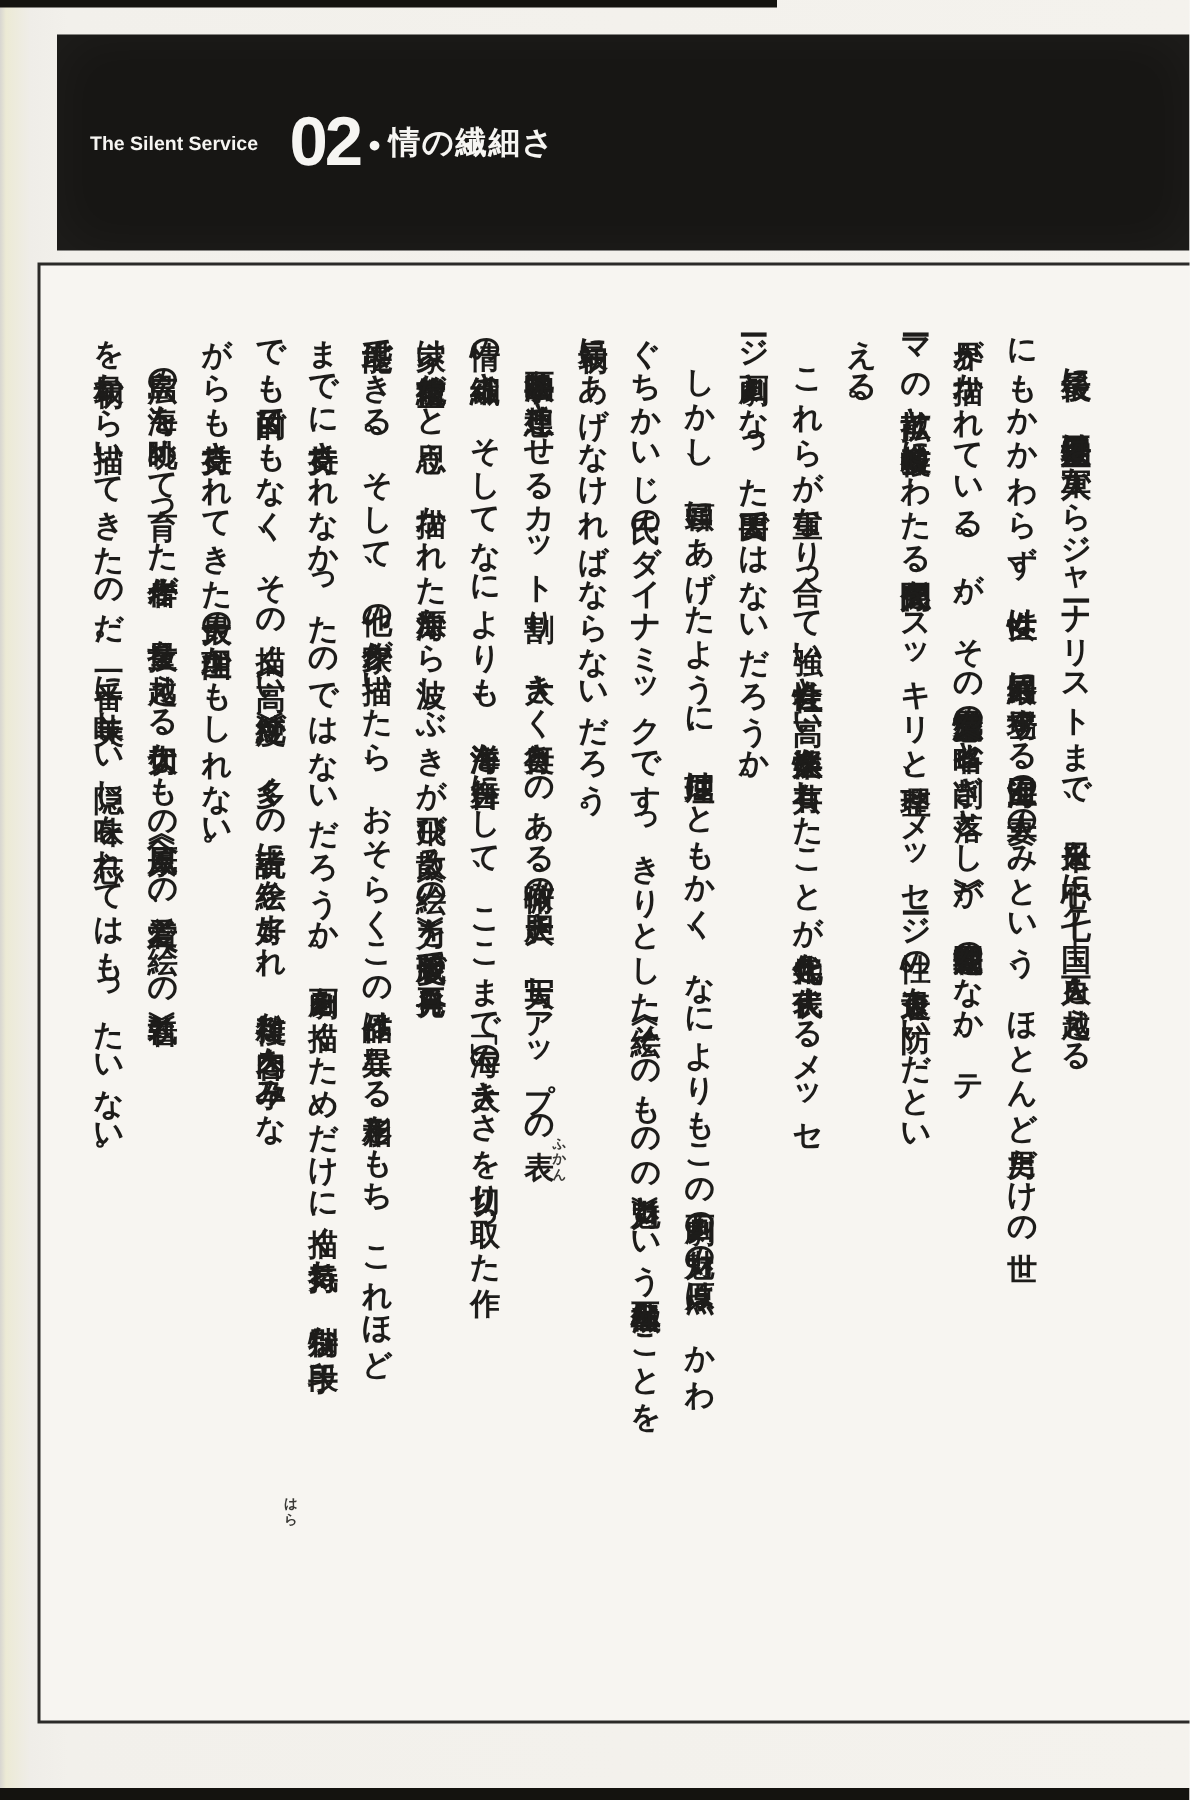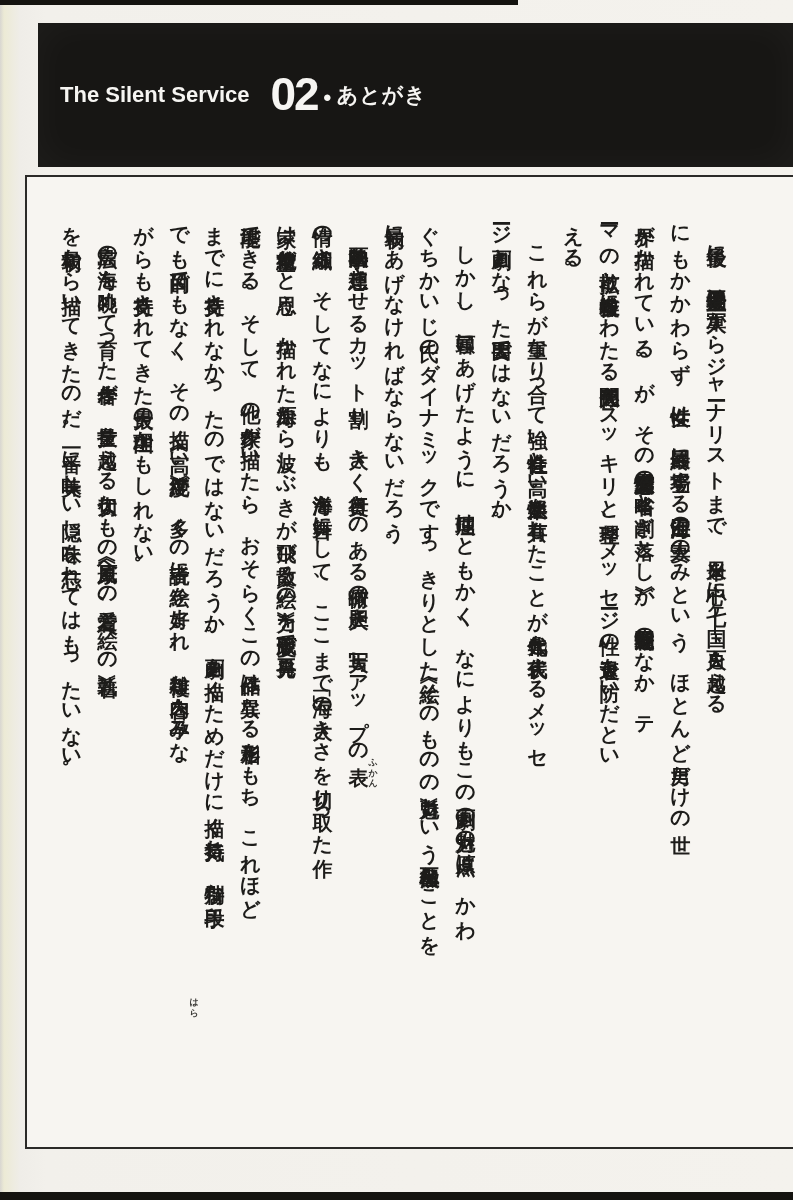--- a/index.html
+++ b/index.html
@@ -28,21 +28,21 @@
     position: absolute; left: 38px; top: 23px; right: 0; height: 144px;
     background: #171614;
     box-shadow: inset 0 0 40px rgba(255,255,255,0.04);
   }
   .header-inner {
     position: absolute; left: 22px; top: 0; height: 144px;
     display: flex; align-items: center; gap: 5px;
     color: #f6f5f2;
   }
   .series {
-    font-size: 22px; font-weight: bold; letter-spacing: 0px;
+    font-size: 13px; font-weight: bold; letter-spacing: 0px;
     white-space: nowrap;
     text-align: right;
   }
   .volume {
     font-size: 46px; font-weight: bold; letter-spacing: -2px;
     line-height: 1; margin-left: 16px; margin-top: -2px;
   }
   .bullet {
     font-size: 15px; line-height: 1; margin-top: 2px;
   }
@@ -83,21 +83,21 @@
 
 <div class="page">
 
   <div class="top-strip"></div>
 
   <div class="header">
     <div class="header-inner">
       <span class="series">The Silent Service</span>
       <span class="volume">02</span>
       <span class="bullet">●</span>
-      <span class="section">あとがき</span>
+      <span class="section">情の繊細さ</span>
     </div>
   </div>
 
   <div class="content-box">
     <div id="columns">
         <div class="vcol" style="left: 678px; top: 55px;">最後に、主要登場人物は軍人からジャーナリストまで、日米を中心に七ヶ国―百人を越える</div>
         <div class="vcol" style="left: 642px; top: 35px;">にもかかわらず、女性は、最終回に登場する海江田の妻一人のみという、ほとんど男だけの世</div>
         <div class="vcol" style="left: 606px; top: 35px;">界が描かれている。が、その男女恋愛感情の《省略と削ぎ落とし》が、長期間連載のなか、テ</div>
         <div class="vcol" style="left: 571px; top: 35px;">ーマの拡散と複雑多岐にわたる人間関係をスッキリと整理、メッセージ性の衰退を防いだとい</div>
         <div class="vcol" style="left: 535px; top: 35px;">える。</div>

